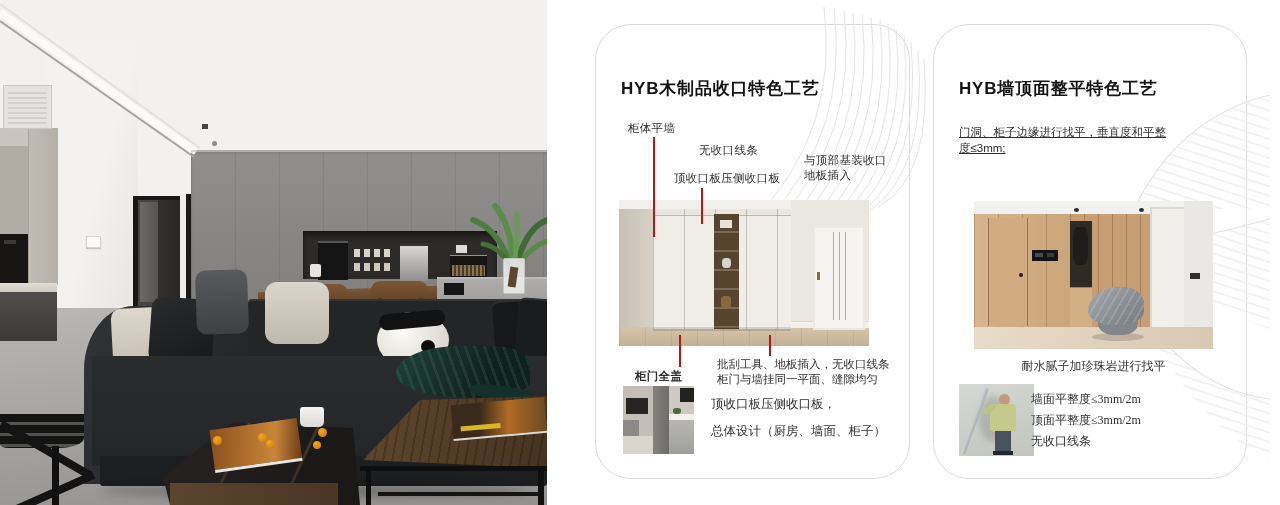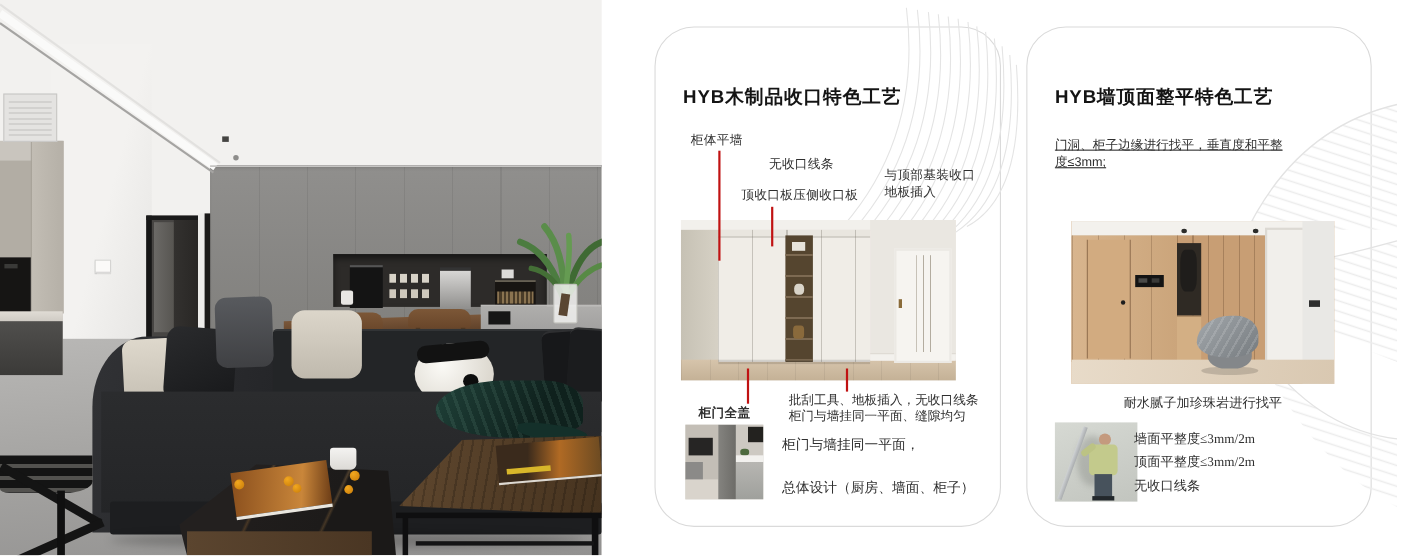--- a/index.html
+++ b/index.html
@@ -231,22 +231,22 @@
       <div class="a" style="left:0;top:50px;width:30px;height:18px;background:#d9d4cc;"></div>
       <div class="a" style="left:30px;top:0;width:16px;height:68px;background:linear-gradient(90deg,#84837f,#6d6c68);"></div>
       <div class="a" style="left:46px;top:0;width:25px;height:28px;background:#cdc9c2;"></div>
       <div class="a" style="left:57px;top:2px;width:14px;height:14px;background:#23221f;"></div>
       <div class="a" style="left:50px;top:22px;width:8px;height:6px;background:#4e6b3f;border-radius:40%;"></div>
       <div class="a" style="left:46px;top:28px;width:25px;height:6px;background:#f2f1ee;"></div>
       <div class="a" style="left:46px;top:34px;width:25px;height:34px;background:linear-gradient(#b7b6b2,#9fa09c);"></div>
     </div>
 
     <div class="note" style="left:115px;top:370px;font-size:12.5px;line-height:18px;">
-      <span style="display:block">柜门与墙挂同一平面，</span>
-      <span style="display:block;margin-top:21px;">总体设计（厨房、墙面、柜子）</span>
+      <span style="display:block">顶收口板压侧收口板，</span>
+      <span style="display:block;margin-top:9px;">总体设计（厨房、墙面、柜子）</span>
     </div>
   </section>
 
   <section class="card" style="left:933px;width:312px;">
 
     <svg class="decor" width="146" height="380" viewBox="0 0 146 380" style="left:194px;top:64px;">
       <defs>
         <pattern id="hatch" width="9" height="9" patternUnits="userSpaceOnUse" patternTransform="rotate(18)">
           <path d="M0,4 H9" stroke="#ececec" stroke-width="1.4"></path>
         </pattern>

